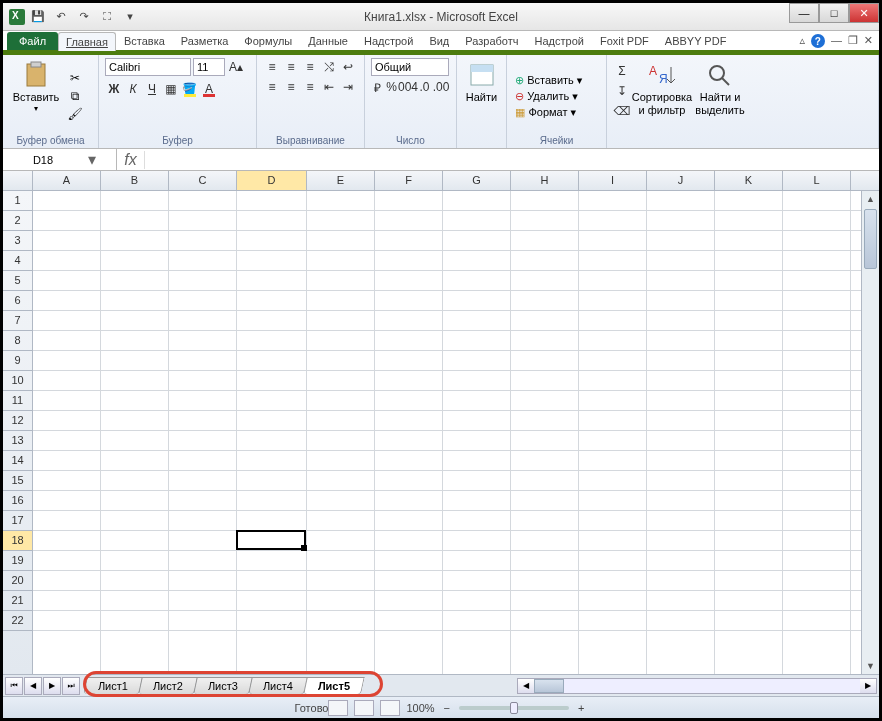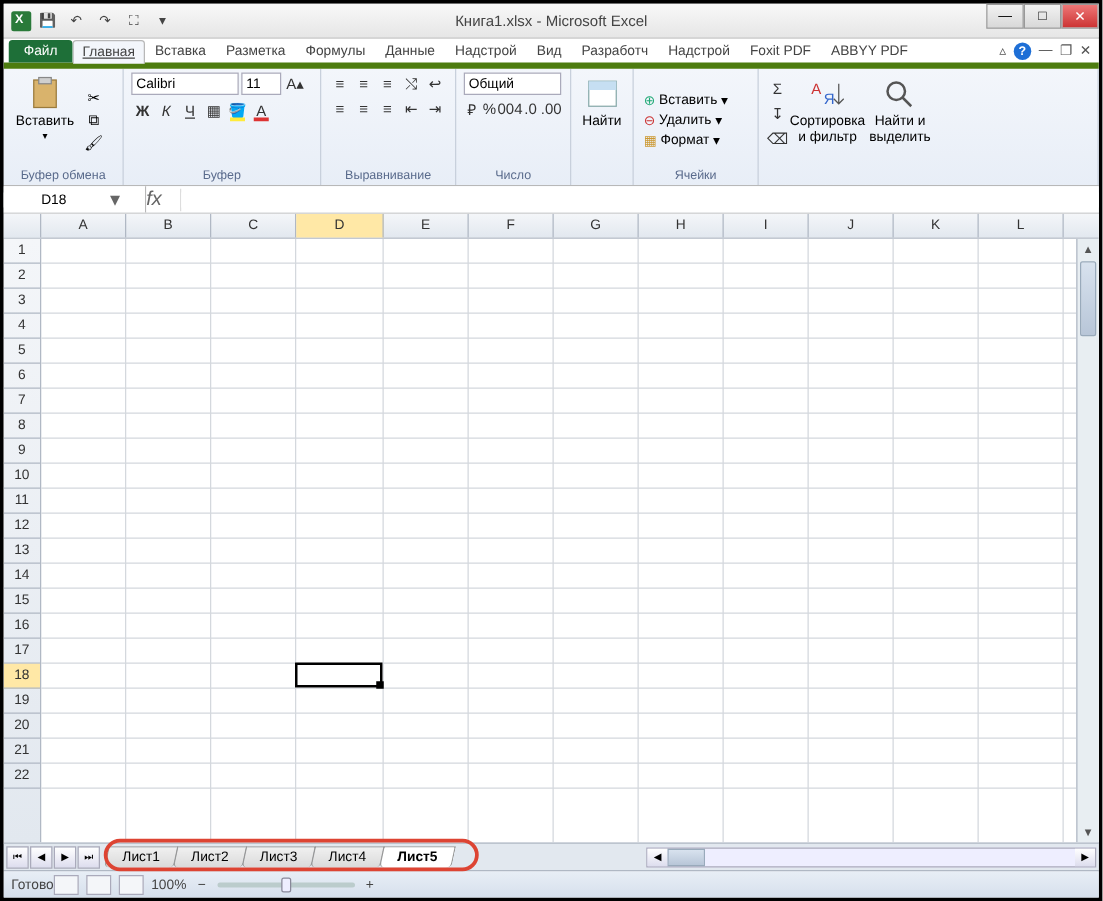--- a/index.html
+++ b/index.html
@@ -35,21 +35,21 @@
 .font-select{border:1px solid #aab;background:#fff;font-size:11px;padding:1px 3px;height:18px;}
 .fmt-btn{width:18px;height:18px;border:1px solid transparent;display:inline-flex;align-items:center;justify-content:center;cursor:pointer;font-size:12px;color:#333;}
 .row3{display:flex;gap:1px;}
 .cellbtn{display:flex;align-items:center;gap:3px;font-size:11px;cursor:pointer;padding:1px 2px;}
 
 .namebox-row { height: 22px; border-bottom: 1px solid #b8b8b8; display: flex; align-items: center; background:#e8eef2;}
 .namebox { width: 114px; border-right: 1px solid #b8b8b8; height: 100%; display: flex; align-items: center; background:#fff;}
 .namebox input { border: none; width: 80px; text-align: center; font-size: 11px; outline: none; }
 .namebox .dd{width:18px;text-align:center;color:#666;cursor:pointer;}
 .fx-area{display:flex;align-items:center;flex:1;background:#fff;height:100%;}
-.fx-label{width:28px;font-style:italic;color:#666;border-right:1px solid #ddd;}
+.fx-label{width:28px;text-align:center;font-style:italic;color:#666;border-right:1px solid #ddd;}
 .fx-input{flex:1;border:none;outline:none;font-size:11px;padding-left:4px;}
 
 .grid-area { flex: 1; display: flex; flex-direction: column; overflow: hidden; background:#fff;}
 .col-headers { height: 20px; display: flex; background: linear-gradient(#f4f6f9,#e2e8ef); border-bottom: 1px solid #b0b8c4; }
 .corner { width: 30px; border-right: 1px solid #b0b8c4; background: linear-gradient(#f4f6f9,#e2e8ef);}
 .col-h { border-right: 1px solid #b0b8c4; text-align: center; font-size: 11px; color: #333; line-height: 19px; }
 .col-h.sel { background: #ffe8a6; }
 .grid-body { flex: 1; display: flex; overflow: hidden; position:relative;}
 .row-headers { width: 30px; background: linear-gradient(#f4f6f9,#e2e8ef); border-right:1px solid #b0b8c4;}
 .row-h { height: 20px; border-bottom: 1px solid #b0b8c4; text-align: center; font-size: 11px; color: #333; line-height: 19px;}
@@ -70,21 +70,21 @@
 .sheet-tab{padding:2px 12px;font-size:11px;background:linear-gradient(#f0f0f0,#dadada);border:1px solid #999;border-bottom:none;margin-right:-1px;cursor:pointer;position:relative;border-radius:0 0 4px 4px;transform:skewX(-12deg);}
 .sheet-tab span{display:inline-block;transform:skewX(12deg);}
 .sheet-tab.active{background:#fff;font-weight:bold;}
 .highlight-oval{position:absolute;left:80px;top:-4px;width:300px;height:26px;border:3px solid #d43; border-radius:14px;z-index:5;pointer-events:none;}
 .hscroll-area{flex:1;display:flex;align-items:center;justify-content:flex-end;padding-right:2px;}
 .hscroll{height:16px;width:360px;background:#eef;border:1px solid #aab;position:relative;display:flex;}
 .hscroll .arr{width:16px;display:flex;align-items:center;justify-content:center;font-size:8px;cursor:pointer;background:linear-gradient(#fff,#dde);}
 .hscroll .track{flex:1;position:relative;}
 .hscroll .thumb{position:absolute;left:0;top:0;bottom:0;width:30px;background:linear-gradient(#d8e2ee,#b8c6d8);border:1px solid #9ab;}
 
-.status-bar { height: 22px; background: linear-gradient(#e8eef6,#d6e0ec); border-top: 1px solid #b0b8c4; display: flex; align-items: center; font-size: 11px; color:#444; padding:0 6px; justify-content:flex-start;}
+.status-bar { height: 22px; background: linear-gradient(#e8eef6,#d6e0ec); border-top: 1px solid #b0b8c4; display: flex; align-items: center; font-size: 11px; color:#444; padding:0 6px; justify-content:center;}
 .status-right{display:flex;align-items:center;gap:6px;}
 .view-btn{width:20px;height:16px;border:1px solid #aab;background:#f4f6f9;cursor:pointer;}
 .zoom-slider{width:110px;height:4px;background:#bcc;position:relative;border-radius:2px;}
 .zoom-slider .zthumb{position:absolute;left:50%;top:-4px;width:8px;height:12px;background:#eef;border:1px solid #889;border-radius:2px;transform:translateX(-50%);}
 .zoom-btn{cursor:pointer;padding:0 3px;}
 </style>
 </head>
 <body>
 
 <div class="window">

